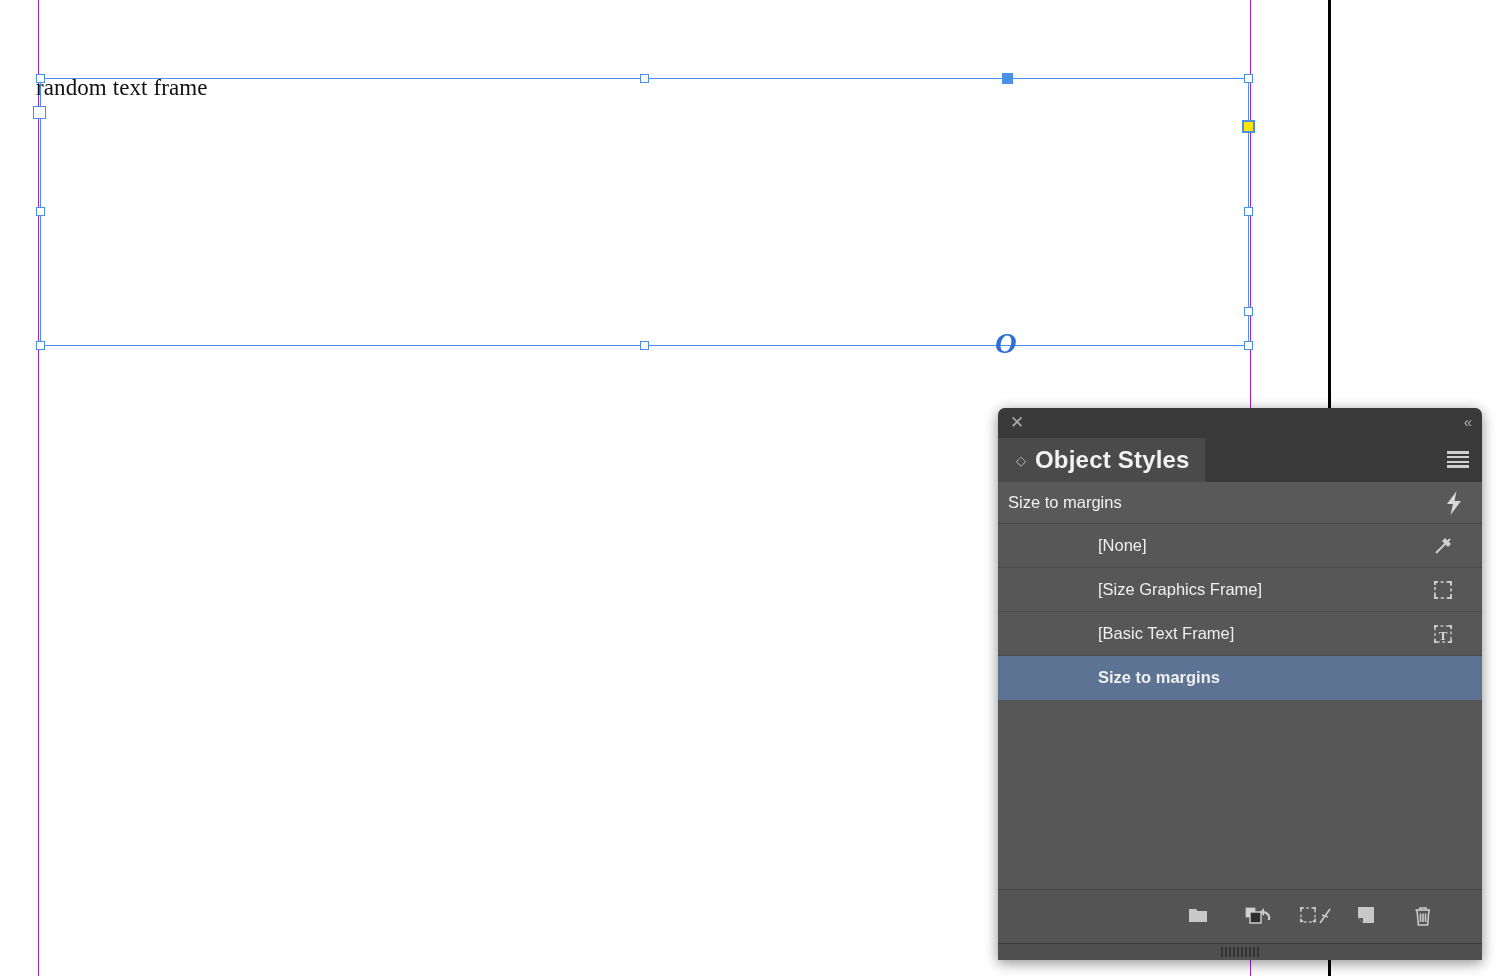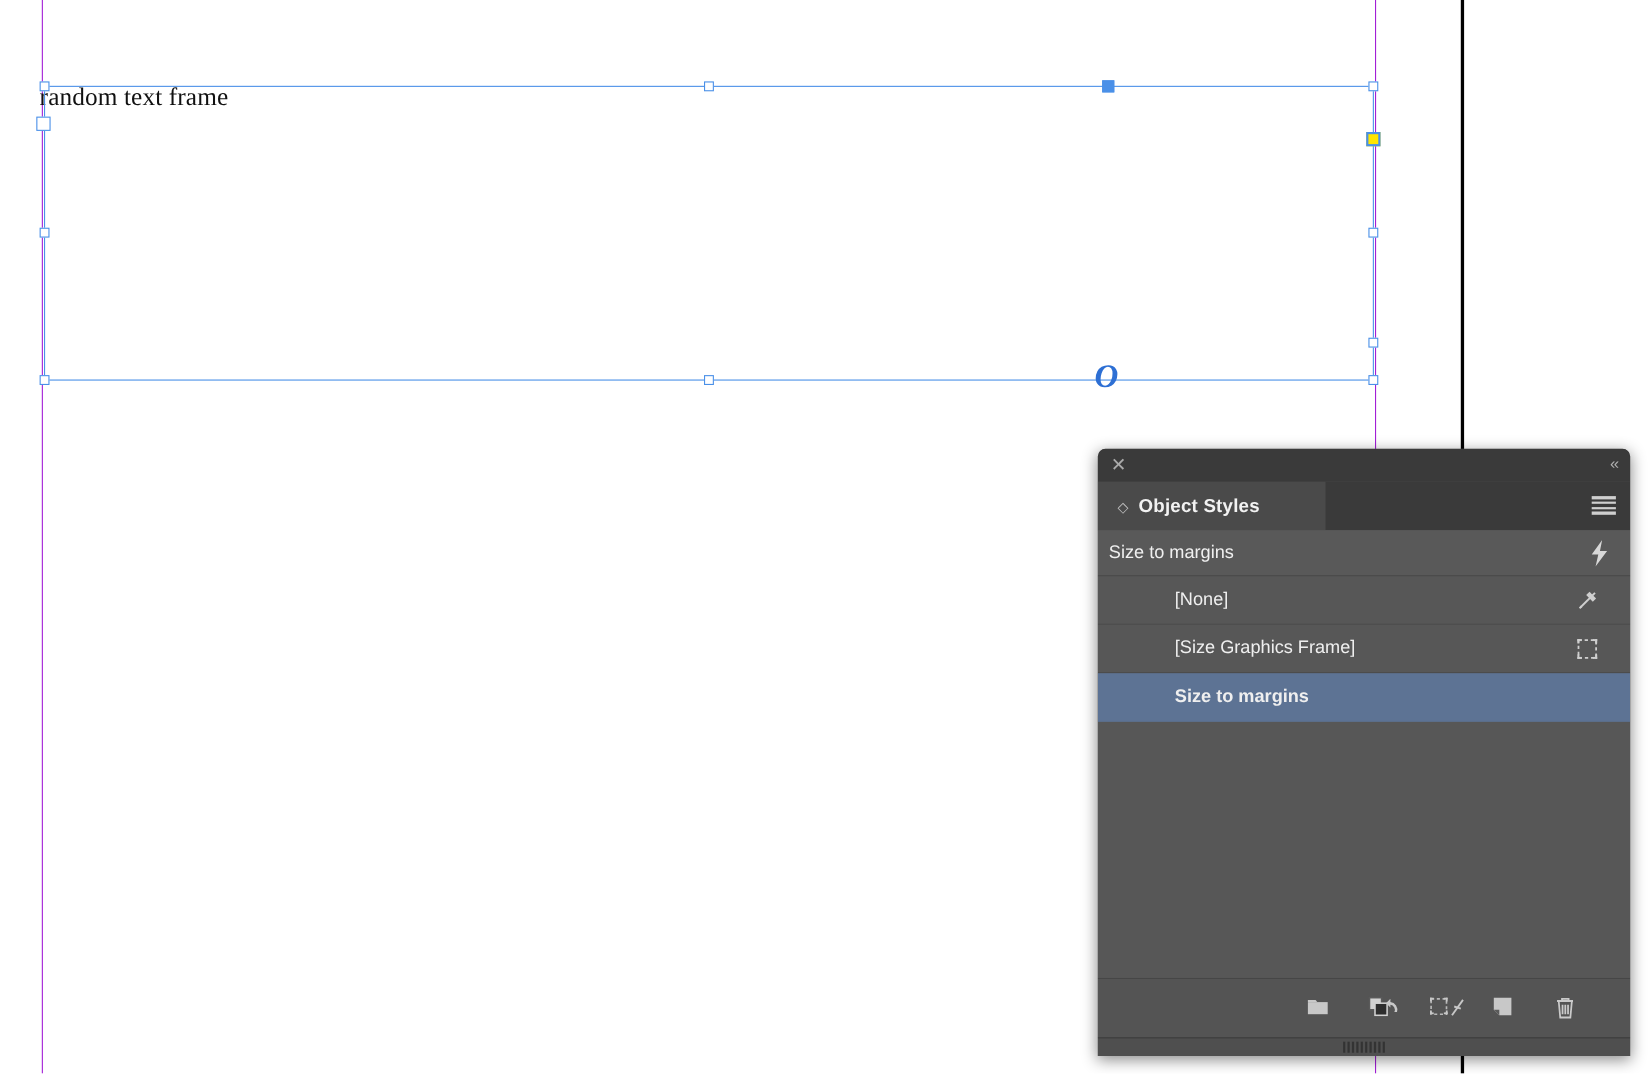--- a/index.html
+++ b/index.html
@@ -175,21 +175,21 @@
     box-sizing: border-box;
     cursor: pointer;
   }
   .tab-diamond {
     color: #bdbdbd;
     font-size: 13px;
     margin-right: 9px;
     line-height: 1;
   }
   .tab-label {
-    font-size: 17px;
+    font-size: 24px;
     font-weight: bold;
     color: #f2f2f2;
     letter-spacing: 0.2px;
   }
   .panel-menu-btn {
     position: absolute;
     right: 13px;
     top: 13px;
     width: 22px;
     height: 17px;
@@ -238,21 +238,21 @@
   .style-row {
     height: 44px;
     display: flex;
     align-items: center;
     box-sizing: border-box;
     border-bottom: 1px solid #4c4c4c;
     cursor: pointer;
     position: relative;
   }
   .style-row .sr-label {
-    padding-left: 70px;
+    padding-left: 100px;
     font-size: 16.5px;
     color: #efefef;
   }
   .style-row.selected {
     background: #5d7394;
     border-bottom: 1px solid #5d7394;
   }
   .style-row.selected .sr-label {
     font-weight: bold;
   }
@@ -403,20 +403,39 @@
               <rect x="18.2" y="2" width="1.8" height="4"></rect>
             <rect x="2" y="18.2" width="4" height="1.8"></rect>
               <rect x="2" y="16" width="1.8" height="4"></rect>
             <rect x="16" y="18.2" width="4" height="1.8"></rect>
               <rect x="18.2" y="16" width="1.8" height="4"></rect>
           </g>
         </svg>
       </span>
     </div>
 
+    <div class="style-row">
+      <span class="sr-label">[Basic Text Frame]</span>
+      <span class="sr-icon">
+        <svg width="22" height="22" viewBox="0 0 22 22" aria-hidden="true">
+          <rect x="3" y="3" width="16" height="16" fill="none" stroke="#bdbdbd" stroke-width="1.5" stroke-dasharray="3 2.4"></rect>
+          <text x="11" y="16.5" font-family="Liberation Serif, serif" font-size="13" font-weight="bold" fill="#d6d6d6" text-anchor="middle">T</text>
+          <g fill="#cfcfcf">
+            <rect x="2" y="2" width="3.6" height="1.7"></rect>
+              <rect x="2" y="2" width="1.7" height="3.6"></rect>
+            <rect x="16.4" y="2" width="3.6" height="1.7"></rect>
+              <rect x="18.3" y="2" width="1.7" height="3.6"></rect>
+            <rect x="2" y="18.3" width="3.6" height="1.7"></rect>
+              <rect x="2" y="16.4" width="1.7" height="3.6"></rect>
+            <rect x="16.4" y="18.3" width="3.6" height="1.7"></rect>
+              <rect x="18.3" y="16.4" width="1.7" height="3.6"></rect>
+          </g>
+        </svg>
+      </span>
+    </div>
 
     <div class="style-row selected">
       <span class="sr-label">Size to margins</span>
     </div>
 
   </div>
 
   <div class="panel-footer">
 
     <span class="footer-btn">

